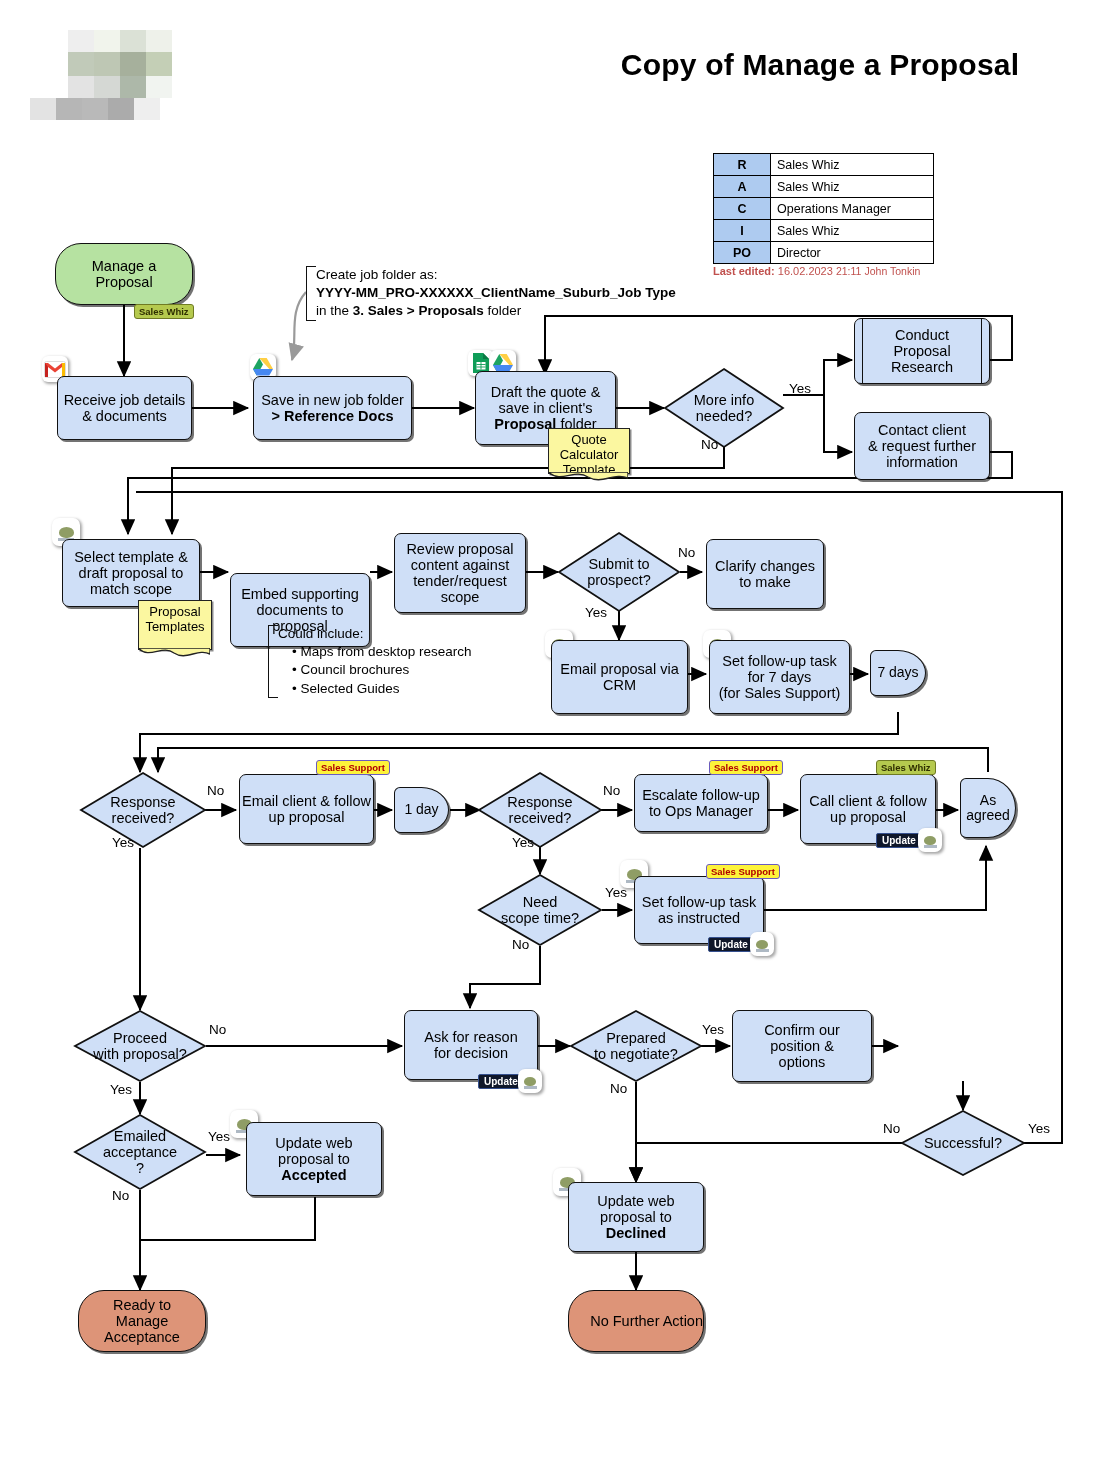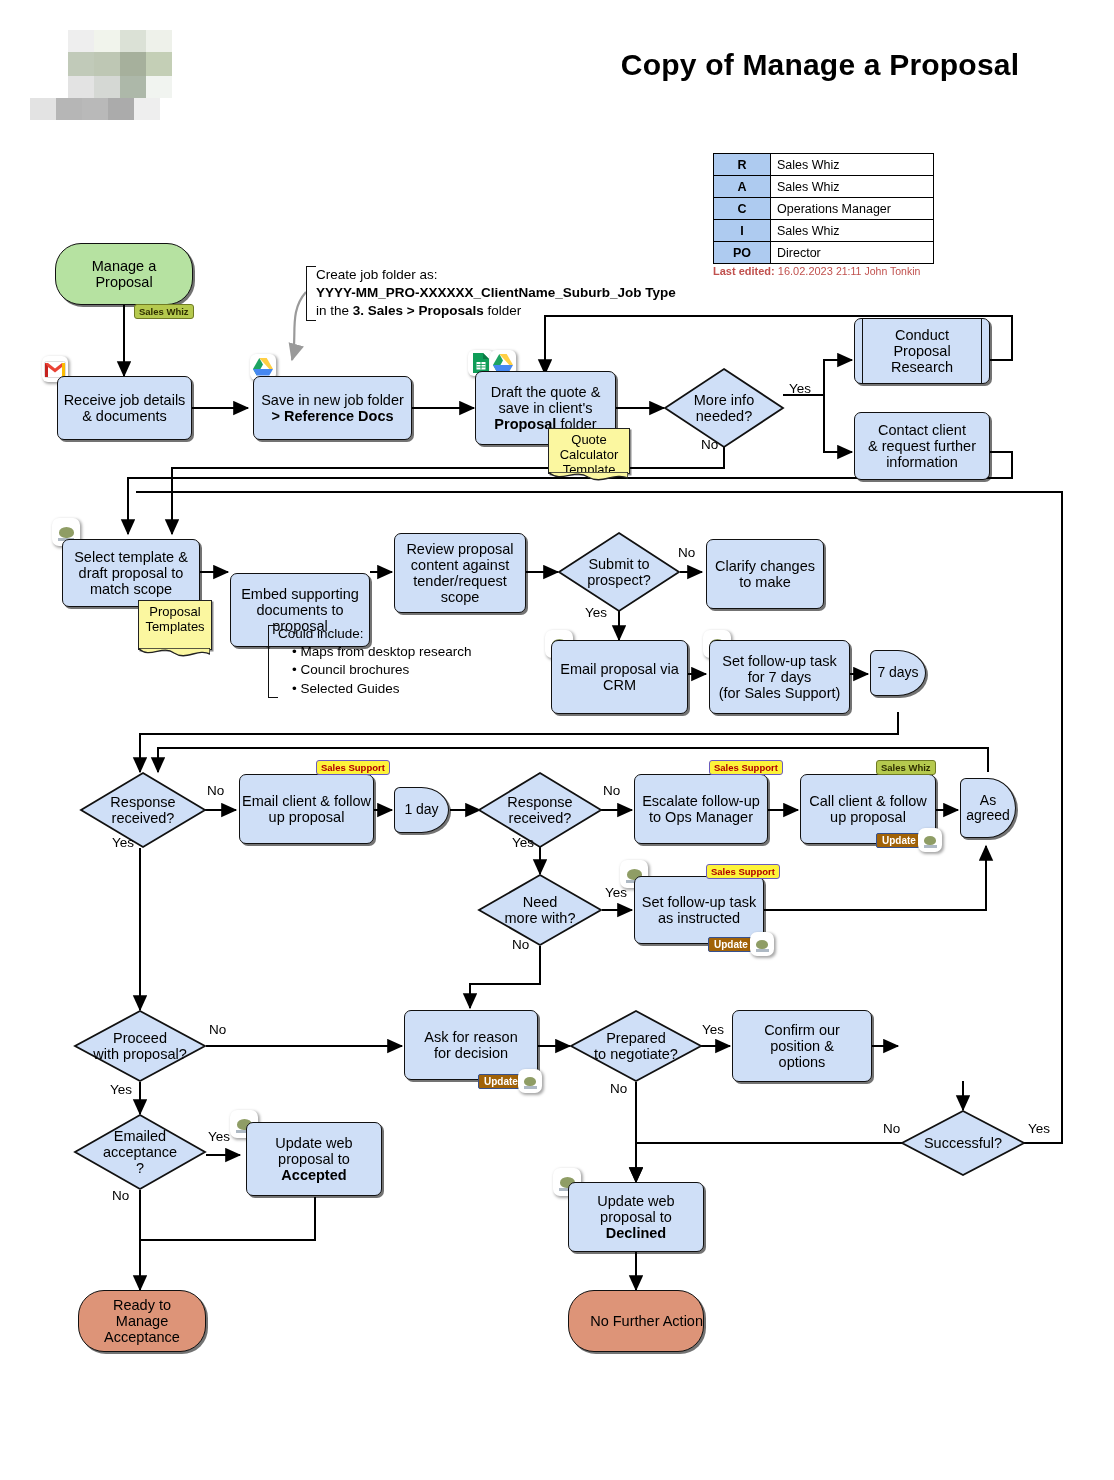--- a/index.html
+++ b/index.html
@@ -60,21 +60,21 @@
      font-size:13px;line-height:1.15;text-align:center;display:flex;
      align-items:flex-start;justify-content:center;padding-top:4px;
      box-shadow:1.5px 1.5px 0 rgba(0,0,0,.45);}
   .sticky .wave{position:absolute;left:-1.4px;right:-1.4px;bottom:-11px;height:12px;}
 
   
   .badge{position:absolute;font-size:9.5px;font-weight:bold;padding:1px 4px;
      border:1.3px solid #6a5bbf;border-radius:3px;white-space:nowrap;}
   .badge.whiz{background:#b5c94e;color:#2f2f00;border-color:#6f7a24;}
   .badge.support{background:#fdf33a;color:#b00000;}
-  .badge.update{background:#a16207;color:#fff;border-color:#35508f;border-radius:2px;
+  .badge.update{background:#0f172a;color:#fff;border-color:#35508f;border-radius:2px;
      font-size:10px;padding:1px 5px;}
 
   
   .appicon{position:absolute;width:26px;height:26px;border-radius:6px;background:#fff;
      box-shadow:1.5px 1.5px 3px rgba(0,0,0,.35);display:flex;align-items:center;
      justify-content:center;overflow:hidden;}
   .appicon svg{display:block;}
   .brandicon{position:absolute;width:28px;height:28px;border-radius:7px;background:#fff;
      box-shadow:1.5px 1.5px 3px rgba(0,0,0,.35);display:flex;align-items:center;
      justify-content:center;}
@@ -434,21 +434,21 @@
   <div class="dec" style="left:478px;top:772px;width:124px;height:76px;">
     <svg width="124" height="76">
         <polygon points="62,1 123,38 62,75 1,38" fill="#cfdff7" stroke="#111" stroke-width="1.8"></polygon>
       </svg>
     <div class="dtxt" style="white-space:pre-line">Response
 received?</div>
   </div>
   <div class="lbl" style="left:603px;top:783px;">No</div>
   <div class="lbl" style="left:512px;top:835px;">Yes</div>
 
-  <div class="node proc" style="left:634px;top:774px;width:134px;height:70px;">
+  <div class="node proc" style="left:634px;top:774px;width:134px;height:58px;">
     <span style="white-space:pre-line">Escalate follow-up
 to Ops Manager</span>
   </div>
   <div class="badge support" style="left:709px;top:760px;">Sales Support</div>
 
   <div class="node proc" style="left:800px;top:774px;width:136px;height:70px;">
     <span style="white-space:pre-line">Call client &amp; follow
 up proposal</span>
   </div>
   <div class="badge whiz" style="left:876px;top:760px;">Sales Whiz</div>
@@ -461,21 +461,21 @@
   <div class="delay" style="left:960px;top:778px;width:56px;height:60px;">
     <span style="white-space:pre-line">As
 agreed</span>
   </div>
 
   <div class="dec" style="left:478px;top:874px;width:124px;height:72px;">
     <svg width="124" height="72">
         <polygon points="62,1 123,36 62,71 1,36" fill="#cfdff7" stroke="#111" stroke-width="1.8"></polygon>
       </svg>
     <div class="dtxt" style="white-space:pre-line">Need
-more with?</div>
+scope time?</div>
   </div>
   <div class="lbl" style="left:605px;top:885px;">Yes</div>
   <div class="lbl" style="left:512px;top:937px;">No</div>
 
   <div class="brandicon" style="left:620px;top:860px;">
       <span class="b1"></span>
       <span class="b2"></span>
     </div>
   <div class="node proc" style="left:634px;top:876px;width:130px;height:68px;">
     <span style="white-space:pre-line">Set follow-up task

